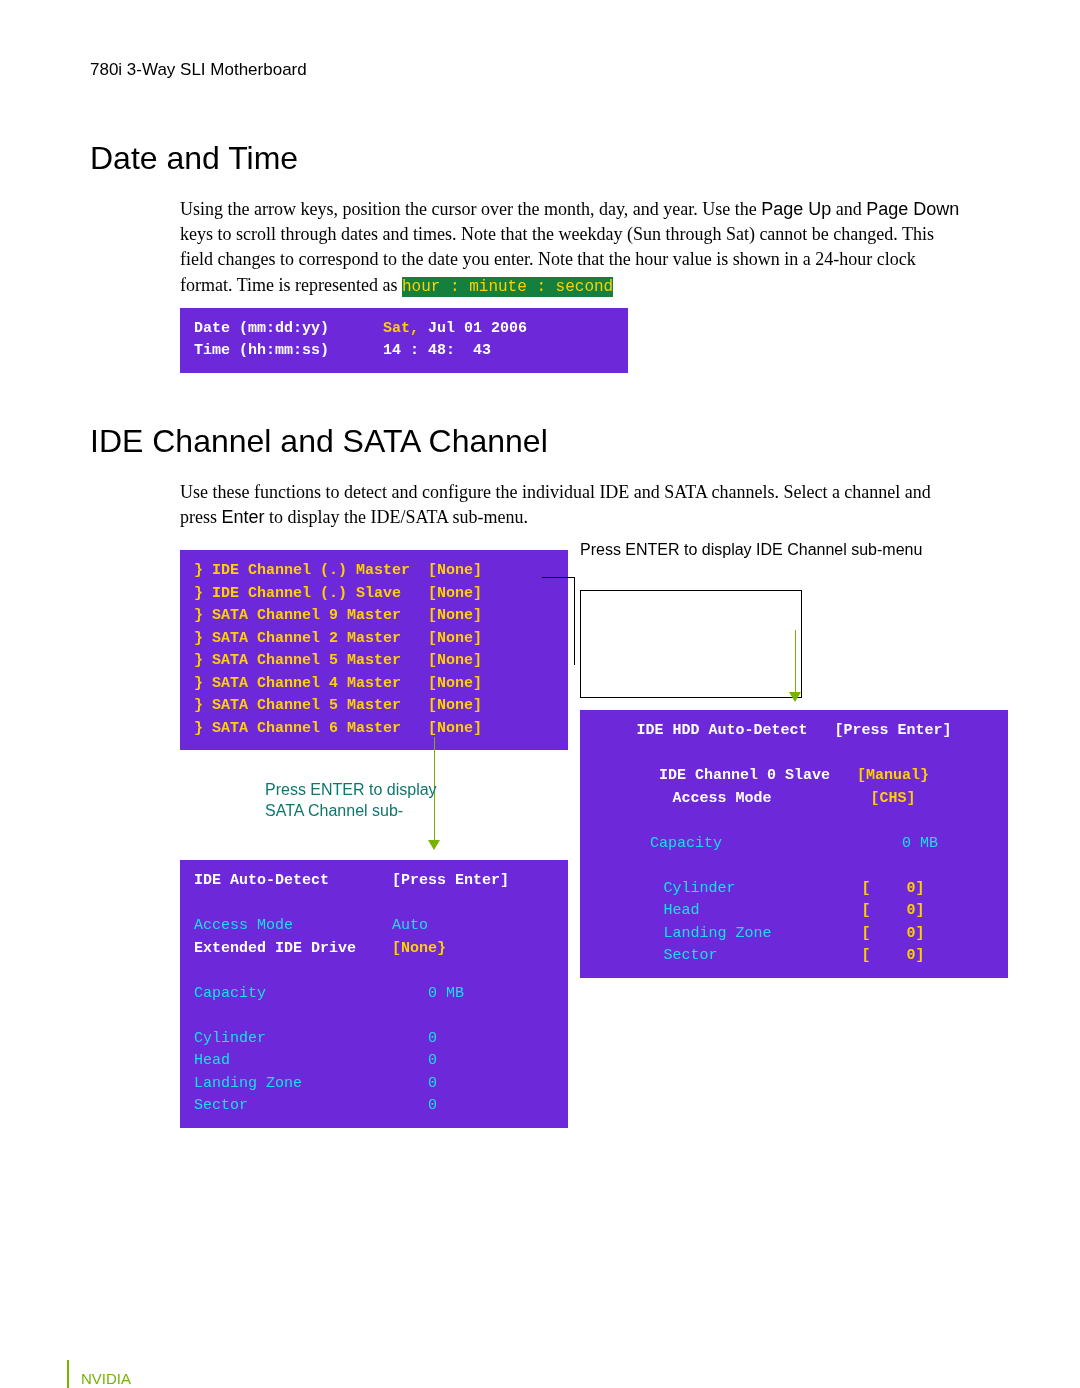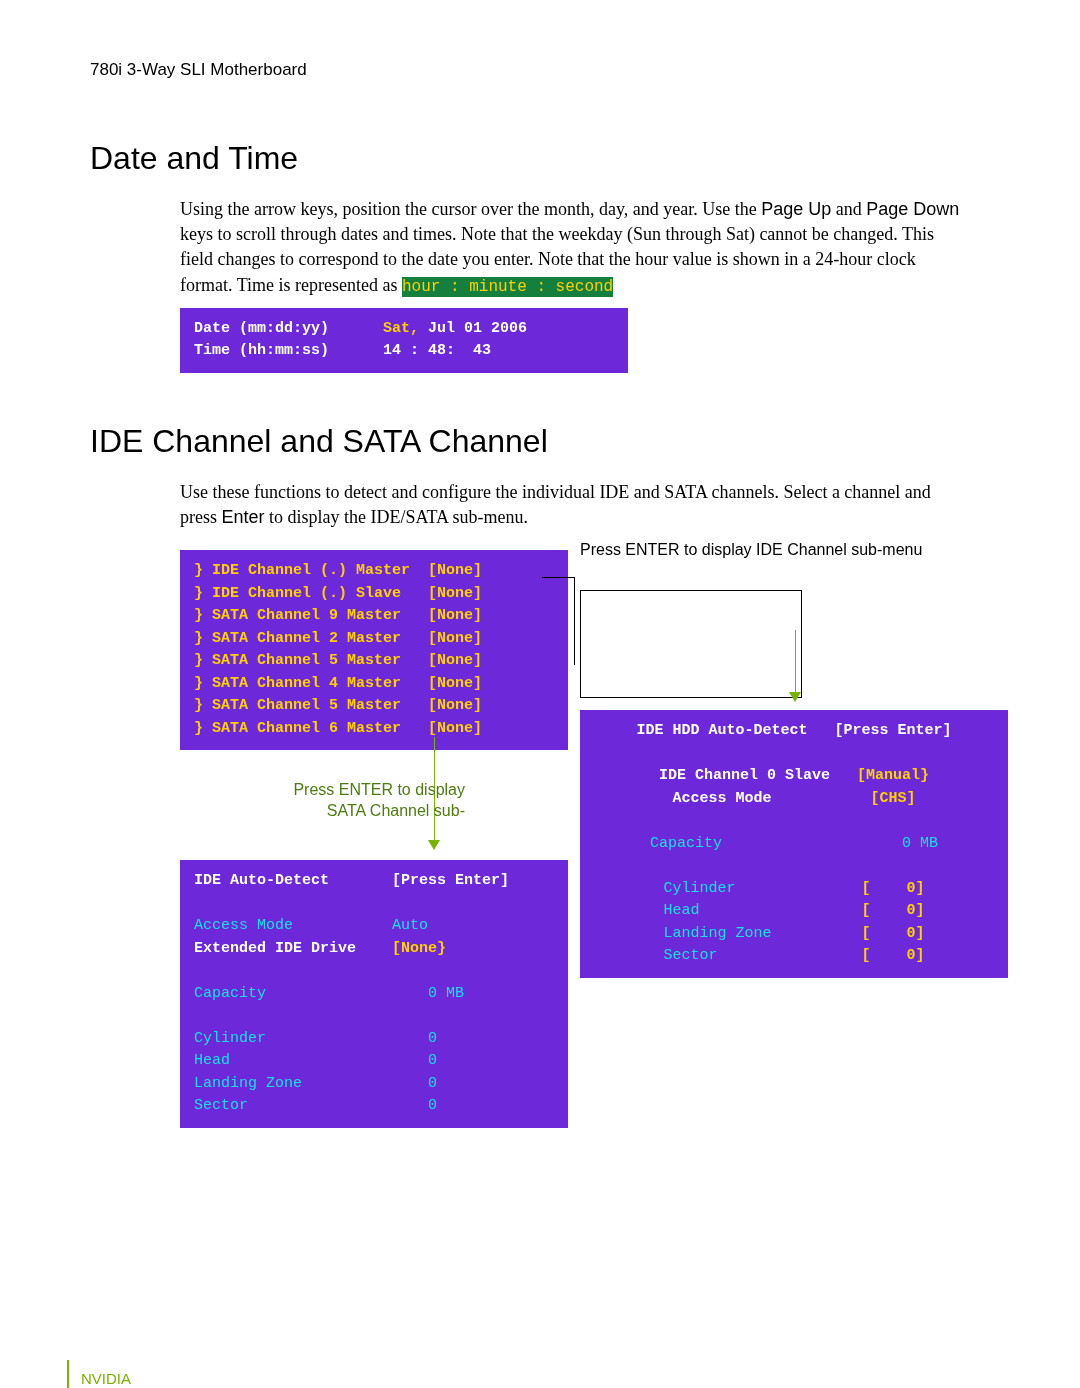--- a/index.html
+++ b/index.html
@@ -90,24 +90,24 @@
     width: 360px;
     position: absolute;
     top: 310px;
     left: 0;
   }
   .sata-label {
     position: absolute;
     top: 240px;
     left: 85px;
     font-size: 16px;
-    color: #4d7c0f;
+    color: #0f766e;
     font-family: Arial, sans-serif;
     line-height: 1.3;
-    text-align: right;
+    text-align: left;
     width: 200px;
   }
   .ide-submenu {
     width: 400px;
     position: absolute;
     top: 160px;
     left: 400px;
     text-align: center;
   }
   

